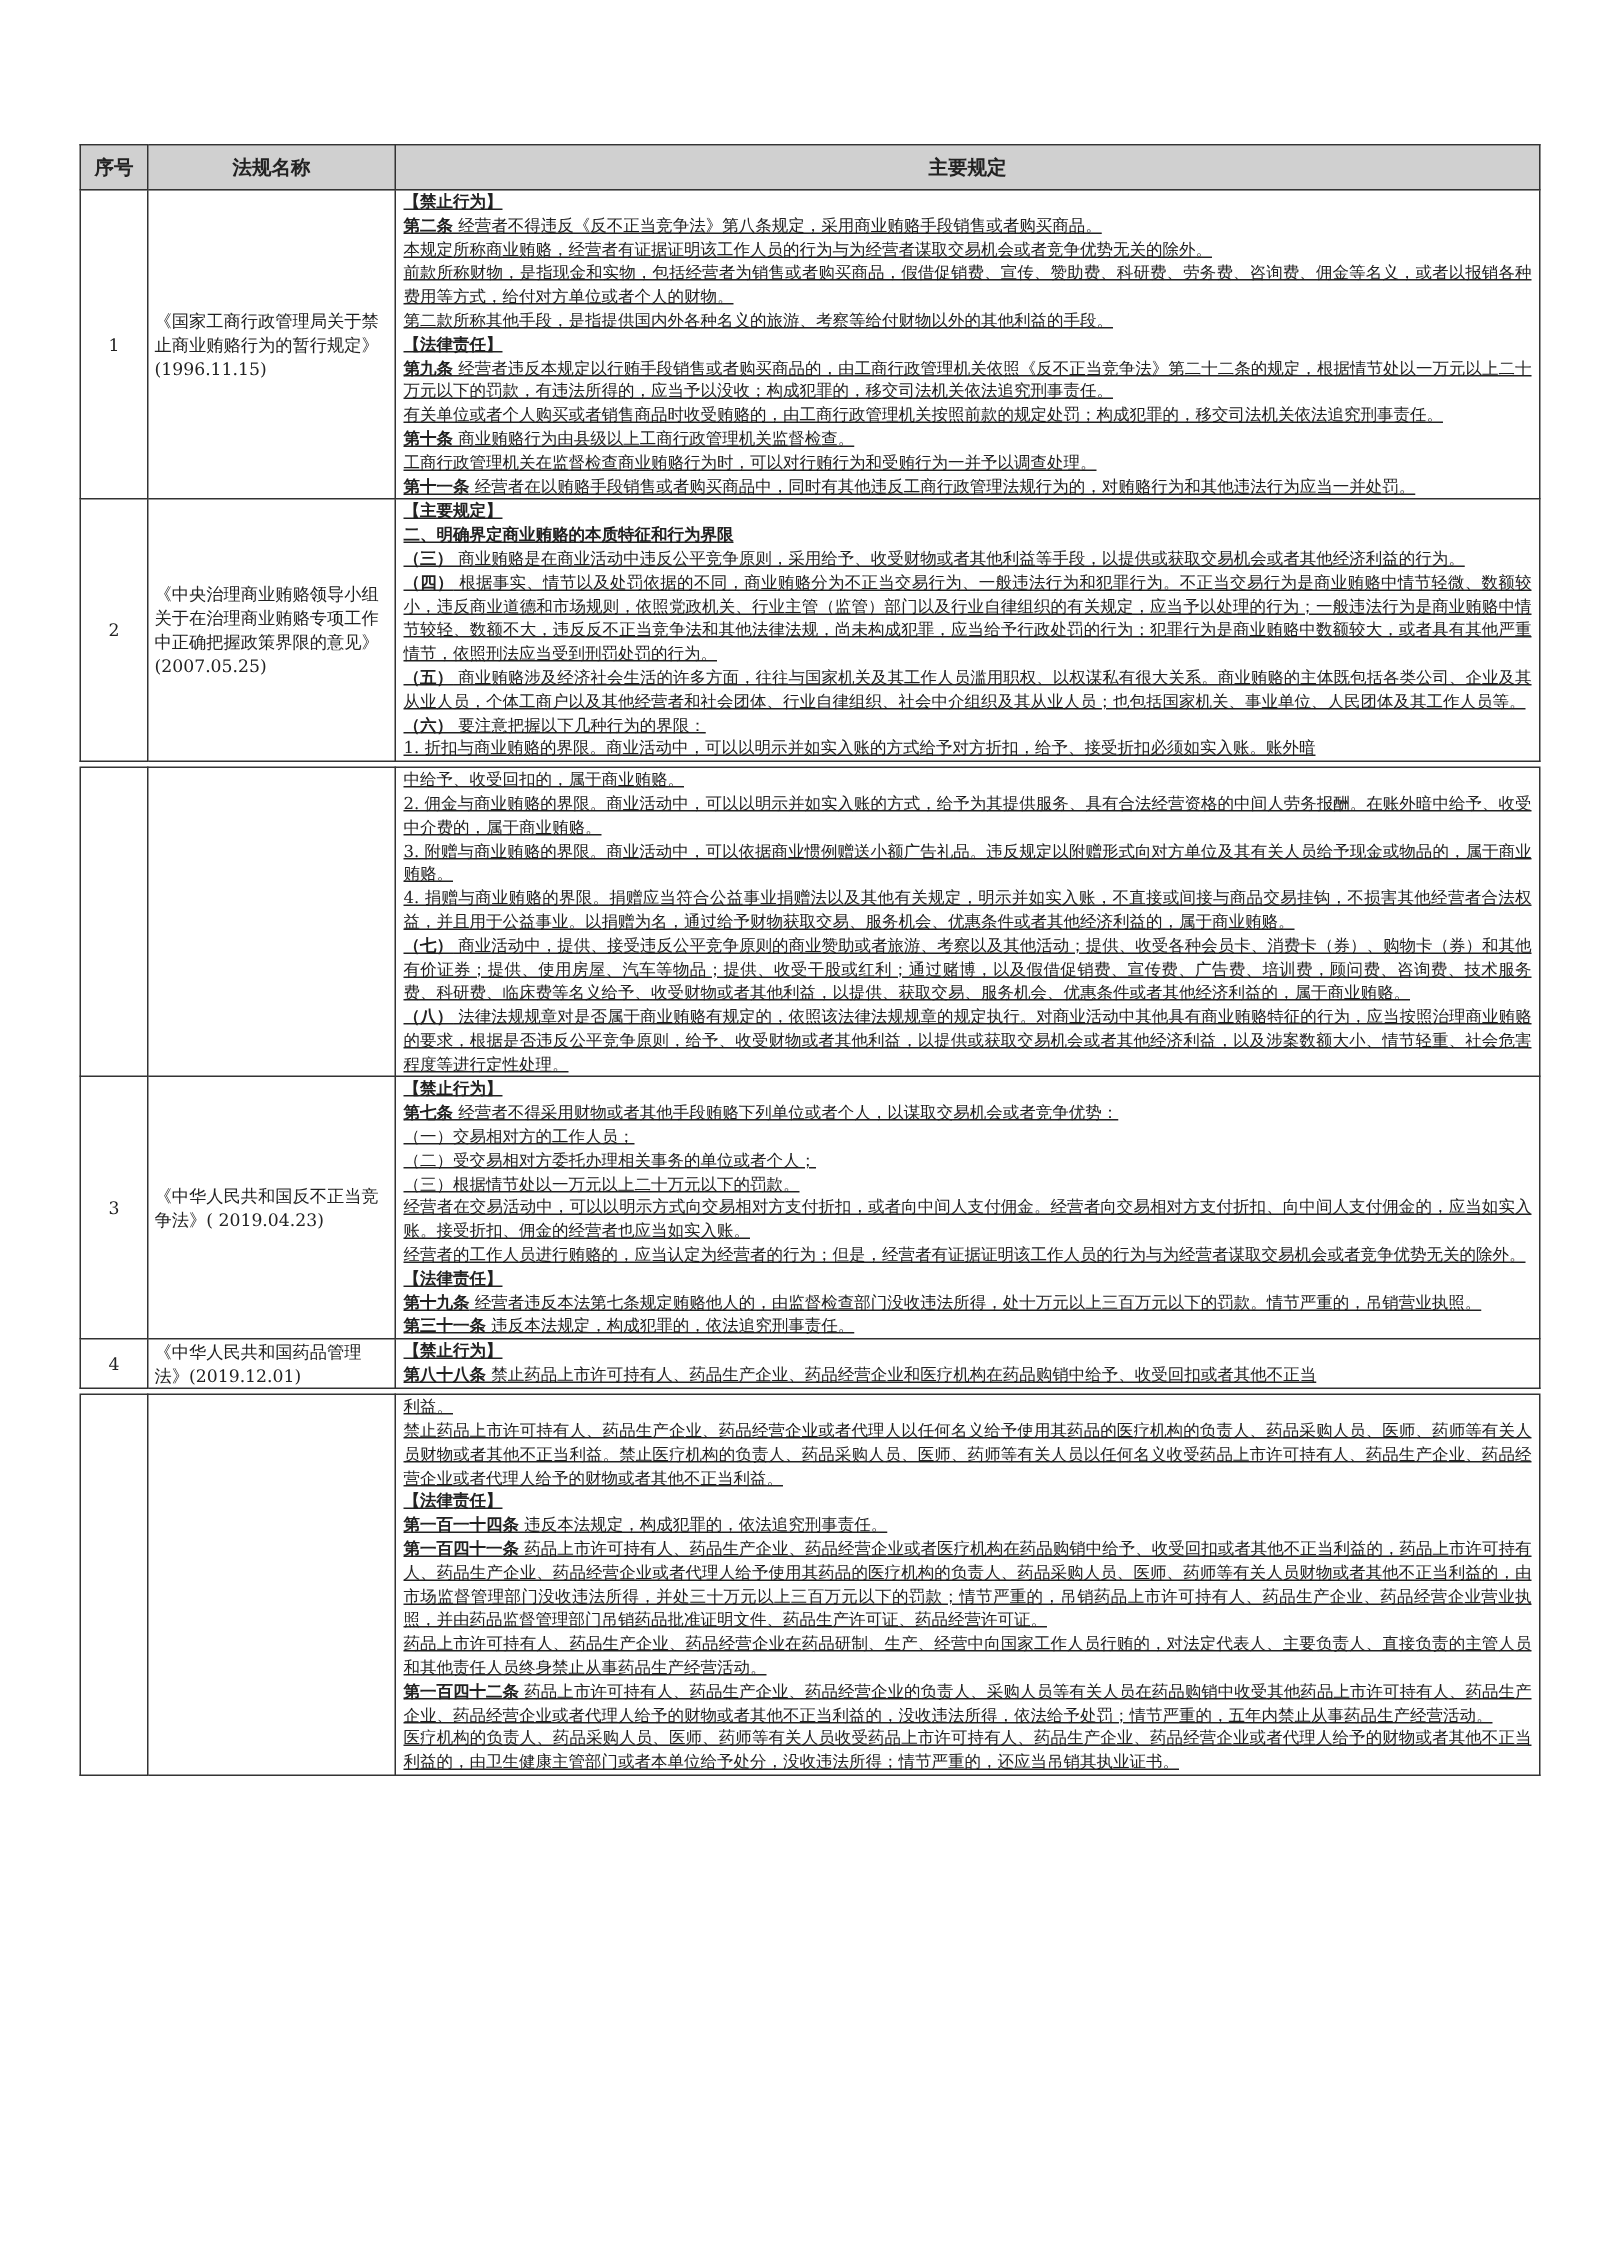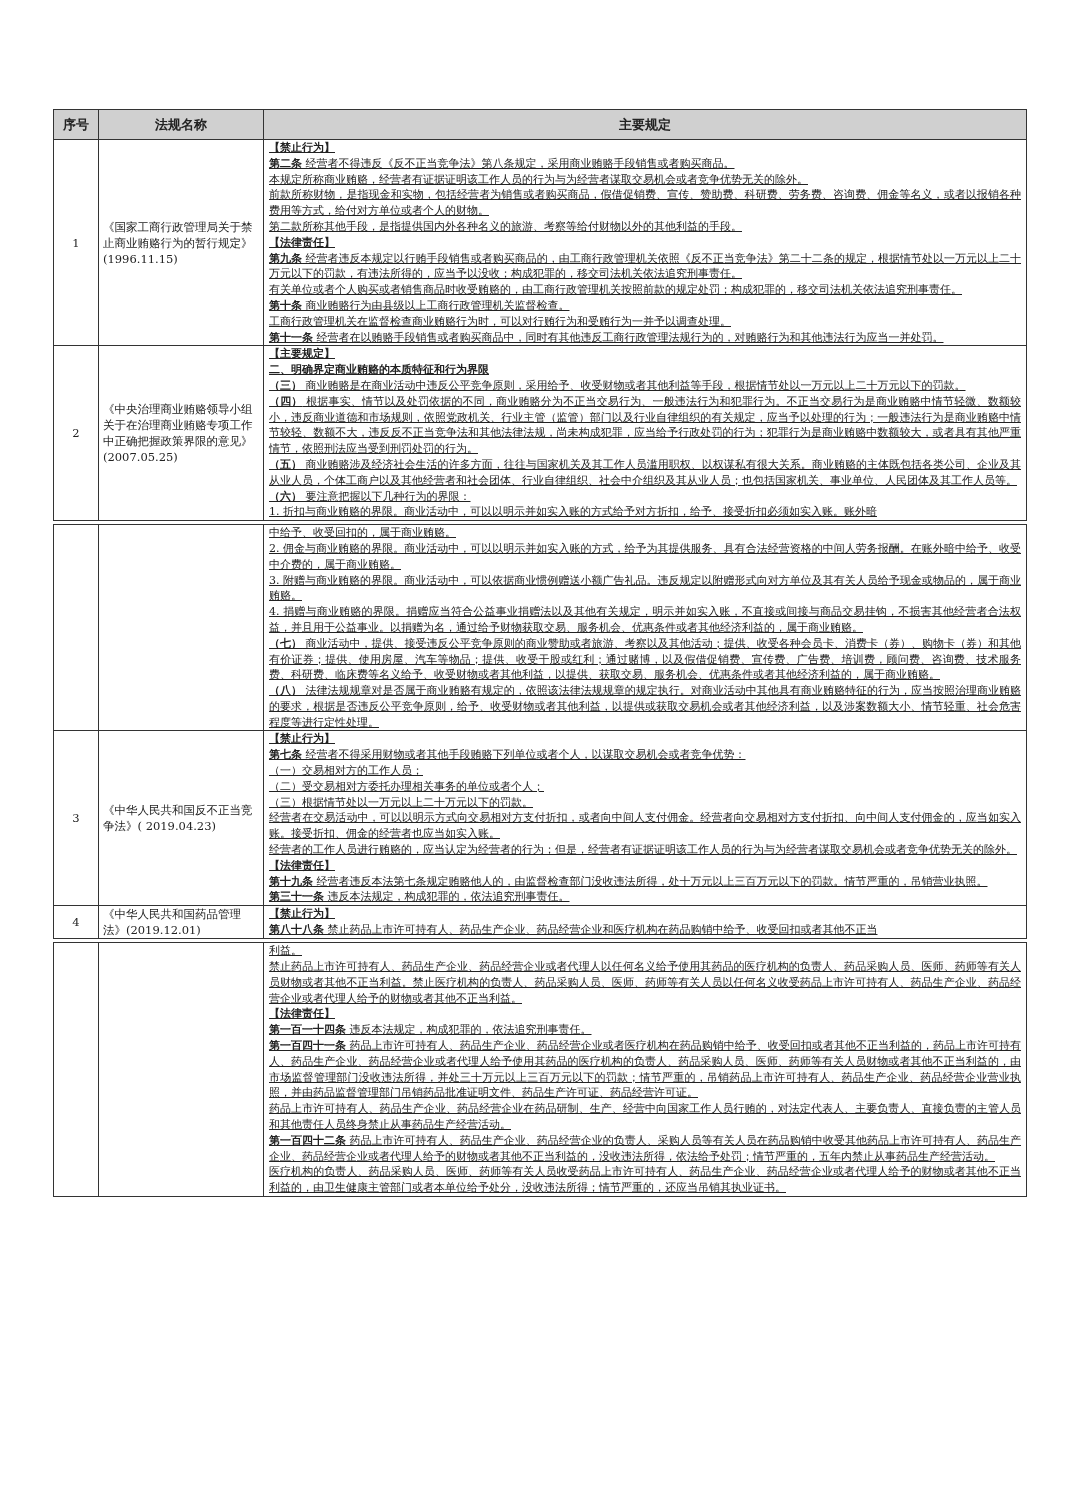--- a/index.html
+++ b/index.html
@@ -1,17 +1,17 @@
 <!DOCTYPE html>
 <html><head>
 <meta charset="utf-8">
 <style>
   html, body { margin: 0; padding: 0; background: #ffffff; }
   body { width: 1080px; height: 1494px; position: relative; font-family: "DejaVu Serif", "Liberation Serif", serif; color: #222; overflow: hidden; }
-  .doc { position: absolute; left: 53px; top: 109px; width: 973px; }
+  .doc { position: absolute; left: 53px; top: 96px; width: 973px; }
   table.reg { border-collapse: collapse; width: 973px; table-layout: fixed; }
   table.reg td, table.reg th { border: 1.4px solid #333; vertical-align: middle; }
   col.c1 { width: 45px; } col.c2 { width: 165px; } col.c3 { width: 763px; }
   thead th { background: #d0d0d0; height: 27px; font-size: 13px; font-weight: bold; text-align: center; font-family: "DejaVu Sans", sans-serif; }
   td.num { text-align: center; font-size: 11.5px; }
   td.name { text-align: left; font-size: 11.5px; line-height: 16px; padding: 0 4px; }
   td.body { font-size: 11px; line-height: 15.8px; padding: 0 5px; text-align: justify; vertical-align: top; }
   .p { margin: 0; text-decoration: underline; }
   .p b { font-weight: bold; }
   .gap { height: 4px; border: none !important; }
@@ -51,21 +51,21 @@
             <div class="p"><b></b><span>工商行政管理机关在监督检查商业贿赂行为时，可以对行贿行为和受贿行为一并予以调查处理。</span></div>
             <div class="p"><b>第十一条</b><span> 经营者在以贿赂手段销售或者购买商品中，同时有其他违反工商行政管理法规行为的，对贿赂行为和其他违法行为应当一并处罚。</span></div>
           </td>
         </tr>
         <tr>
           <td class="num">2</td>
           <td class="name">《中央治理商业贿赂领导小组关于在治理商业贿赂专项工作中正确把握政策界限的意见》(2007.05.25)</td>
           <td class="body">
             <div class="p"><b>【主要规定】</b><span></span></div>
             <div class="p"><b>二、明确界定商业贿赂的本质特征和行为界限</b><span></span></div>
-            <div class="p"><b>（三）</b><span> 商业贿赂是在商业活动中违反公平竞争原则，采用给予、收受财物或者其他利益等手段，根据情节处以一万元以上二十万元以下的罚款。</span></div>
+            <div class="p"><b>（三）</b><span> 商业贿赂是在商业活动中违反公平竞争原则，采用给予、收受财物或者其他利益等手段，以提供或获取交易机会或者其他经济利益的行为。</span></div>
             <div class="p"><b>（四）</b><span> 根据事实、情节以及处罚依据的不同，商业贿赂分为不正当交易行为、一般违法行为和犯罪行为。不正当交易行为是商业贿赂中情节轻微、数额较小，违反商业道德和市场规则，依照党政机关、行业主管（监管）部门以及行业自律组织的有关规定，应当予以处理的行为；一般违法行为是商业贿赂中情节较轻、数额不大，违反反不正当竞争法和其他法律法规，尚未构成犯罪，应当给予行政处罚的行为；犯罪行为是商业贿赂中数额较大，或者具有其他严重情节，依照刑法应当受到刑罚处罚的行为。</span></div>
             <div class="p"><b>（五）</b><span> 商业贿赂涉及经济社会生活的许多方面，往往与国家机关及其工作人员滥用职权、以权谋私有很大关系。商业贿赂的主体既包括各类公司、企业及其从业人员，个体工商户以及其他经营者和社会团体、行业自律组织、社会中介组织及其从业人员；也包括国家机关、事业单位、人民团体及其工作人员等。</span></div>
             <div class="p"><b>（六）</b><span> 要注意把握以下几种行为的界限：</span></div>
             <div class="p"><b></b><span>1. 折扣与商业贿赂的界限。商业活动中，可以以明示并如实入账的方式给予对方折扣，给予、接受折扣必须如实入账。账外暗</span></div>
           </td>
         </tr>
         <tr class="gap">
           <td colspan="3" style="border-top:1.4px solid #333;border-bottom:1.4px solid #333;height:3px"></td>
         </tr>
         <tr>

